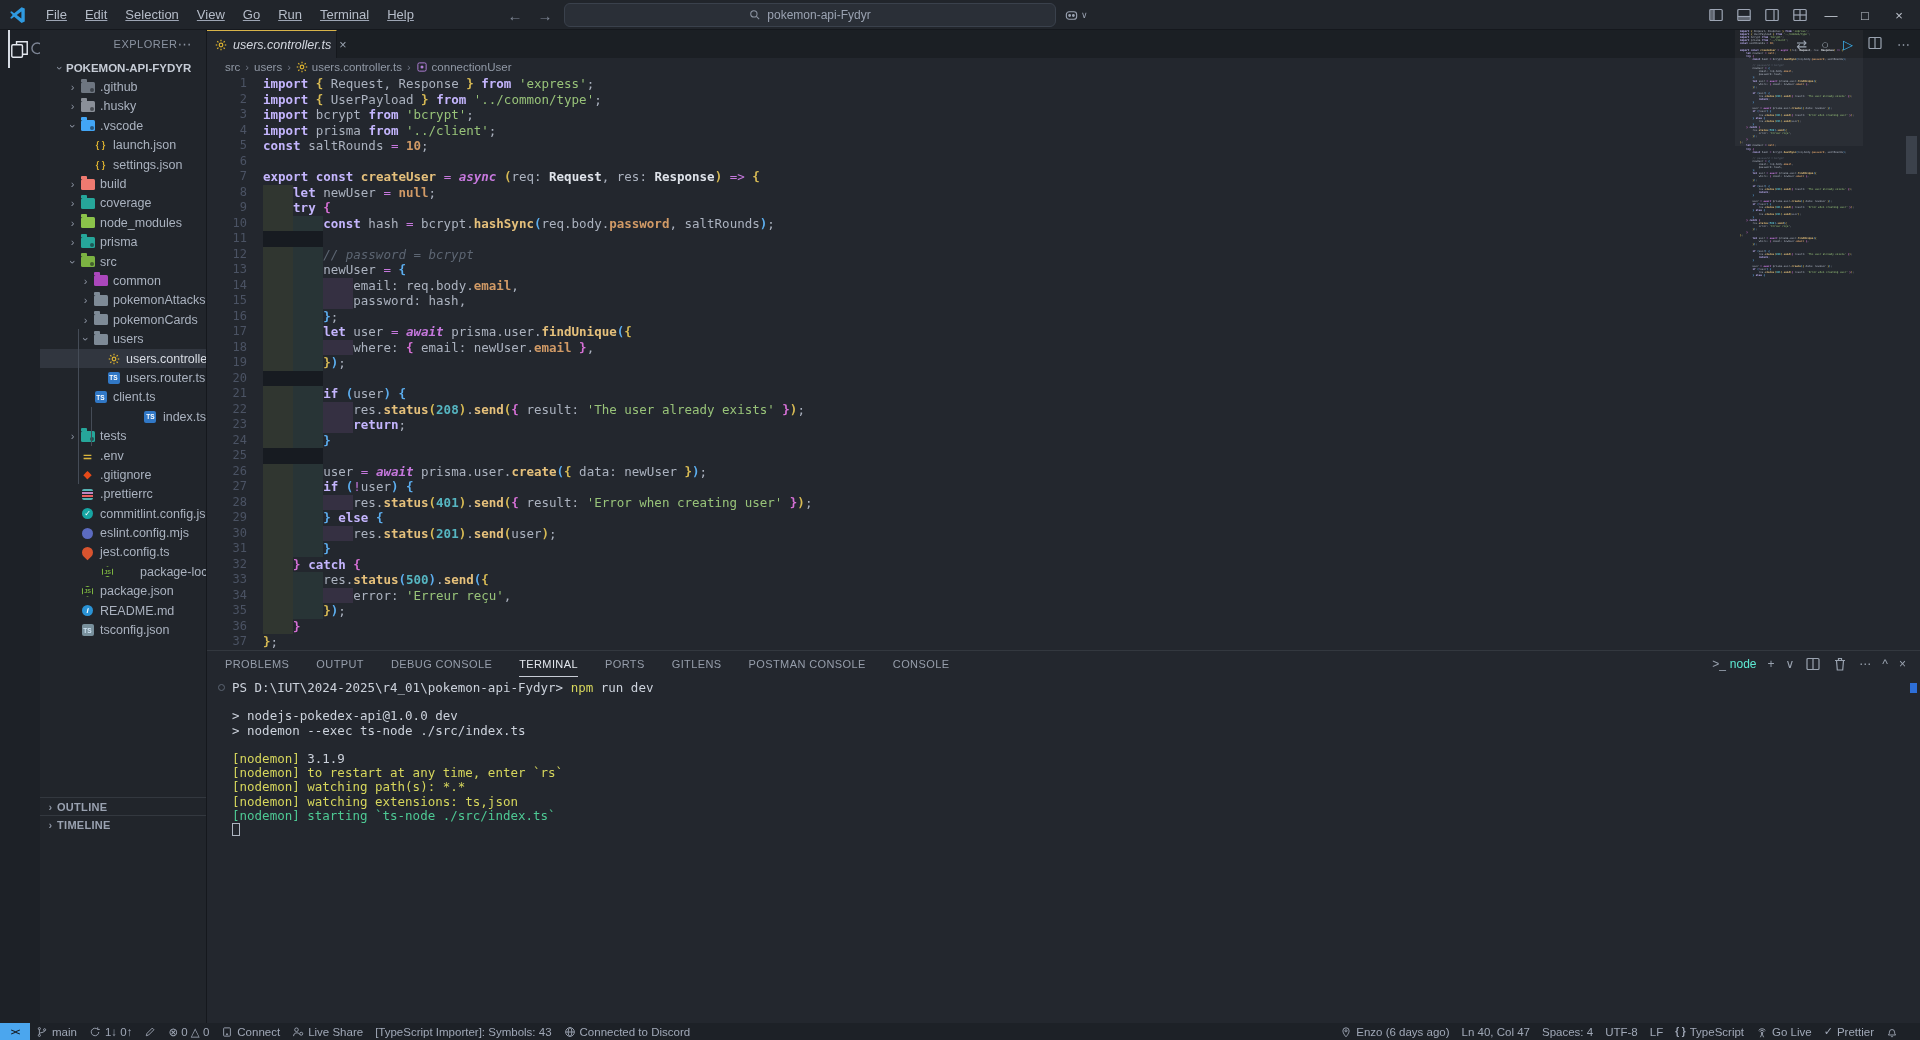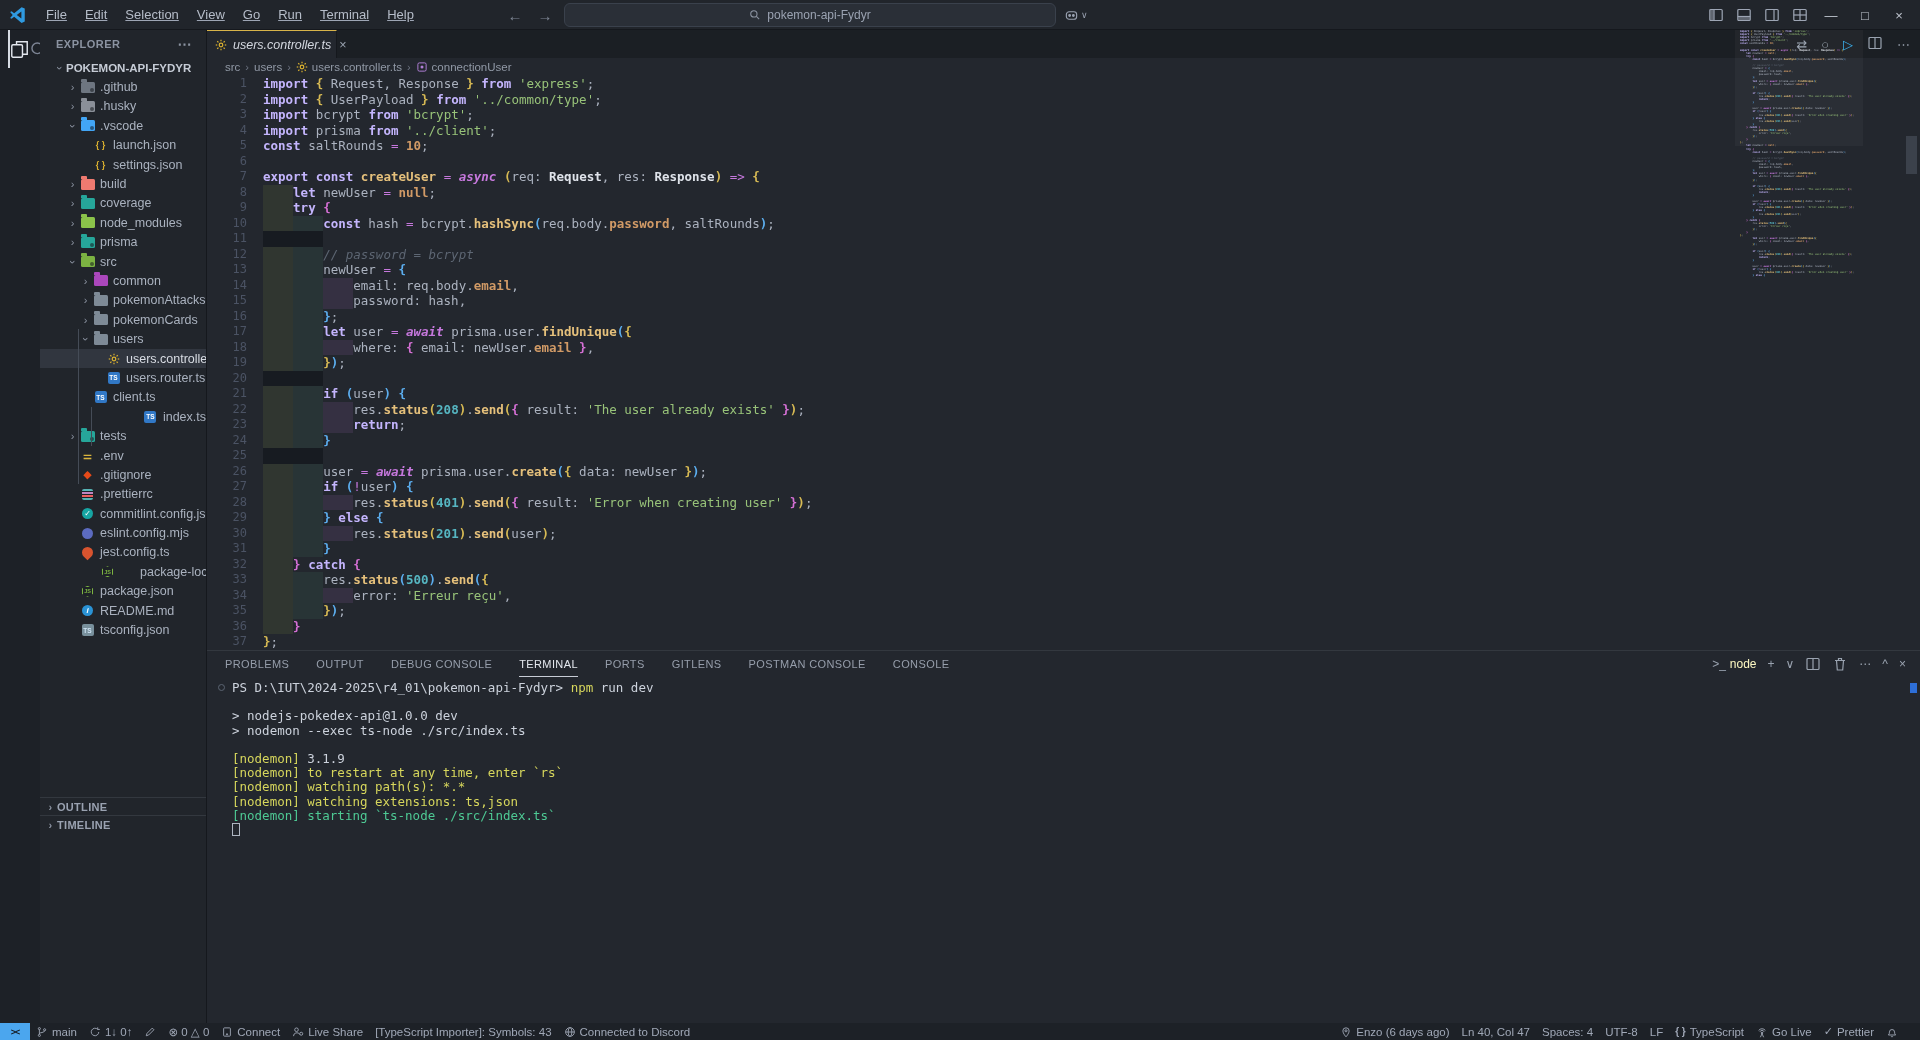--- a/index.html
+++ b/index.html
@@ -20,22 +20,22 @@
   .win-ctl{width:30px;height:30px;display:flex;align-items:center;justify-content:center;color:#c0c6d0;font-size:13px;}
   
   #activitybar{position:absolute;top:30px;left:8px;width:40px;height:993px;background:#1d2127;display:flex;flex-direction:row;}
   .act-item{width:40px;height:38px;display:flex;align-items:center;justify-content:center;color:#7c8494;position:relative;}
   .act-item.active{color:#e3e7ee;border-left:2px solid #d7dce4;}
   .act-item svg{width:19px;height:19px;}
   .badge{position:absolute;right:4px;bottom:3px;background:#2d7ff0;color:#fff;font-size:8.5px;min-width:13px;height:13px;
     border-radius:7px;display:flex;align-items:center;justify-content:center;font-weight:700;}
   
   #sidebar{position:absolute;top:30px;left:40px;width:167px;height:993px;background:#21252b;border-right:1px solid #15181d;}
-  #sb-header{height:28px;display:flex;align-items:center;justify-content:space-between;padding:0 14px 0 16px;
-    color:#8b93a1;font-size:11px;letter-spacing:.5px;font-weight:bold;}
+  #sb-header{height:28px;display:flex;align-items:center;justify-content:flex-end;padding:0 14px 0 16px;
+    color:#8b93a1;font-size:11px;letter-spacing:.5px;}
   #tree{position:absolute;top:28px;left:0;right:0;}
   .trow{height:19.4px;display:flex;align-items:center;font-size:12.5px;color:#aab2bf;white-space:nowrap;overflow:hidden;}
   .trow.selected{background:#31363f;color:#d8dce3;}
   .chev{width:13px;font-size:11px;color:#8b93a1;display:inline-flex;justify-content:center;flex:none;}
   .chev.exp{transform:rotate(90deg);}
   .ticon{width:15px;height:13px;margin:0 5px 0 1px;display:inline-flex;align-items:center;justify-content:center;flex:none;font-size:10px;}
   .fld{width:14px;height:11px;border-radius:1.5px;position:relative;}
   .fld::before{content:"";position:absolute;top:-3px;left:0;width:6px;height:3px;background:inherit;border-radius:1px 1px 0 0;}
   .fld .ov{position:absolute;right:1px;bottom:1px;width:4px;height:4px;border-radius:50%;background:rgba(20,24,30,.55);}
   .fsq{width:12px;height:12px;border-radius:2px;display:flex;align-items:center;justify-content:center;
@@ -919,21 +919,21 @@
       <span class="ptab">DEBUG CONSOLE</span>
       <span class="ptab active">TERMINAL</span>
       <span class="ptab">PORTS</span>
       <span class="ptab">GITLENS</span>
       <span class="ptab">POSTMAN CONSOLE</span>
       <span class="ptab">CONSOLE</span>
     </div>
   <div id="panel-actions">
       <span style="display: inline-flex; align-items: center; gap: 4px;">
         <span>&gt;_</span>
-        <span style="color: #fef9c3;">node</span>
+        <span style="color: #5eead4;">node</span>
       </span>
       <span style="display: inline-flex; align-items: center; gap: 4px;">
         <span>+</span>
       </span>
       <span style="display: inline-flex; align-items: center; gap: 4px;">
         <span>∨</span>
       </span>
       <span style="display: inline-flex; align-items: center; gap: 4px;">
         <span class="ico">
           <svg viewBox="0 0 16 16" fill="none" stroke="currentColor" stroke-width="1.2" width="16" height="16">

